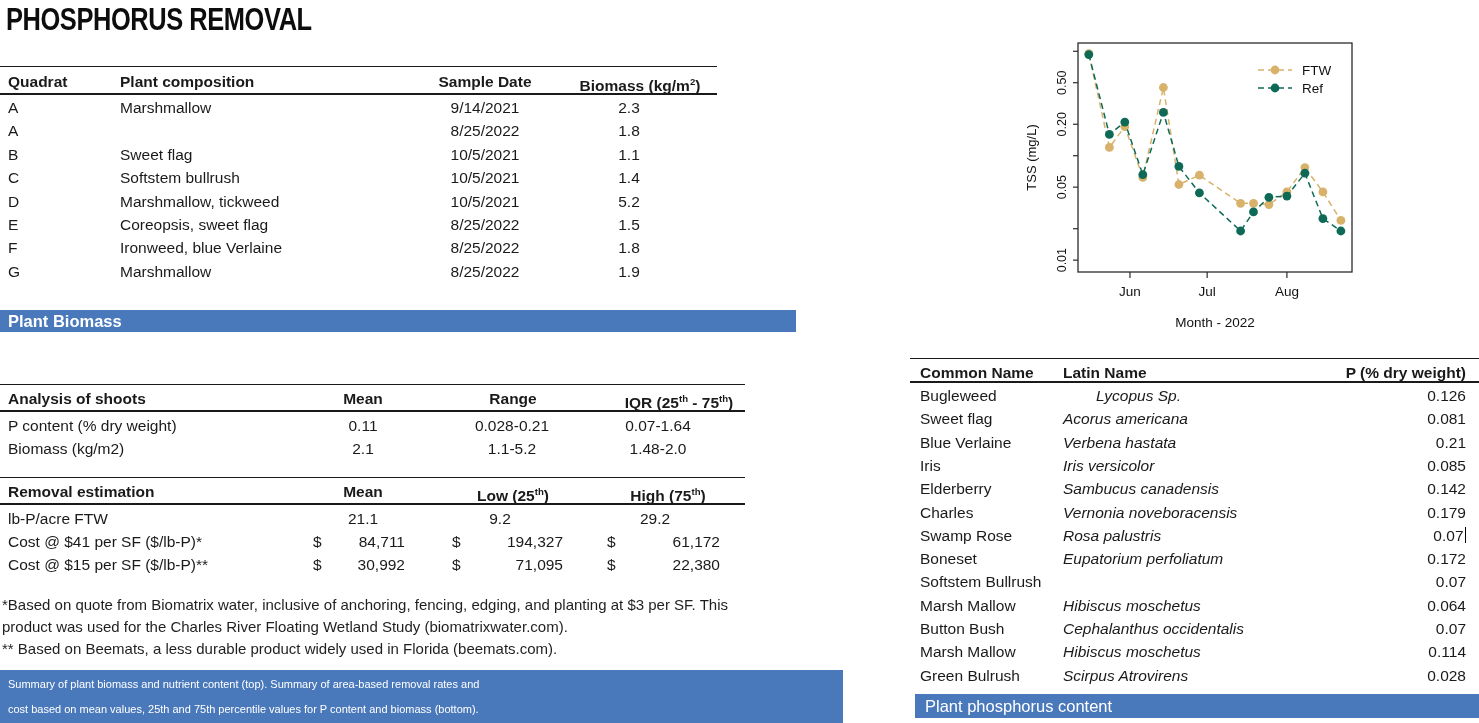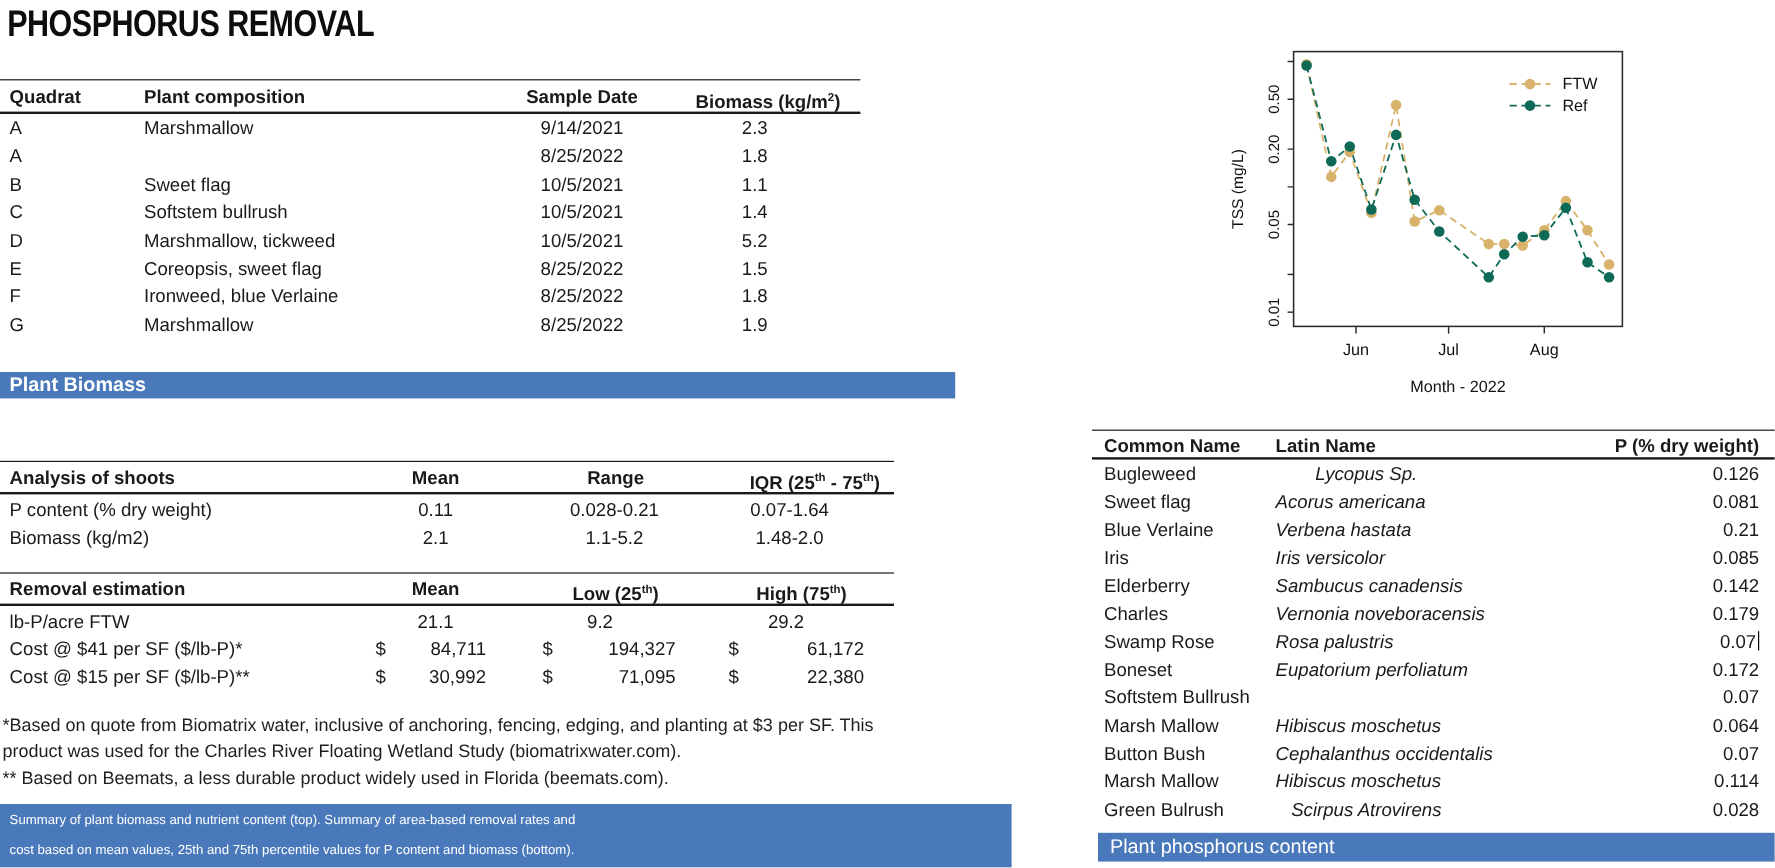--- a/index.html
+++ b/index.html
@@ -304,21 +304,21 @@
         <div class="qcell ital" style="left:153px;">Cephalanthus occidentalis</div>
         <div class="qcell rgt" style="left:416px;width:140px;"><span>0.07</span></div>
       </div>
       <div class="abs t15" style="left:0;top:256.3px;width:569px;height:23px;">
         <div class="qcell" style="left:10px;">Marsh Mallow</div>
         <div class="qcell ital" style="left:153px;">Hibiscus moschetus</div>
         <div class="qcell rgt" style="left:416px;width:140px;"><span>0.114</span></div>
       </div>
       <div class="abs t15" style="left:0;top:279.6px;width:569px;height:23px;">
         <div class="qcell" style="left:10px;">Green Bulrush</div>
-        <div class="qcell ital" style="left:166px;">Scirpus Atrovirens</div>
+        <div class="qcell ital" style="left:153px;">Scirpus Atrovirens</div>
         <div class="qcell rgt" style="left:416px;width:140px;"><span>0.028</span></div>
       </div>
     </div>
 </div>
 
 <div class="banner" style="left:915px;top:694px;width:564px;height:24px;">
   <span class="pad" style="padding-left:10px;padding-top:2px;">Plant phosphorus content</span>
 </div>
 
 </body></html>

